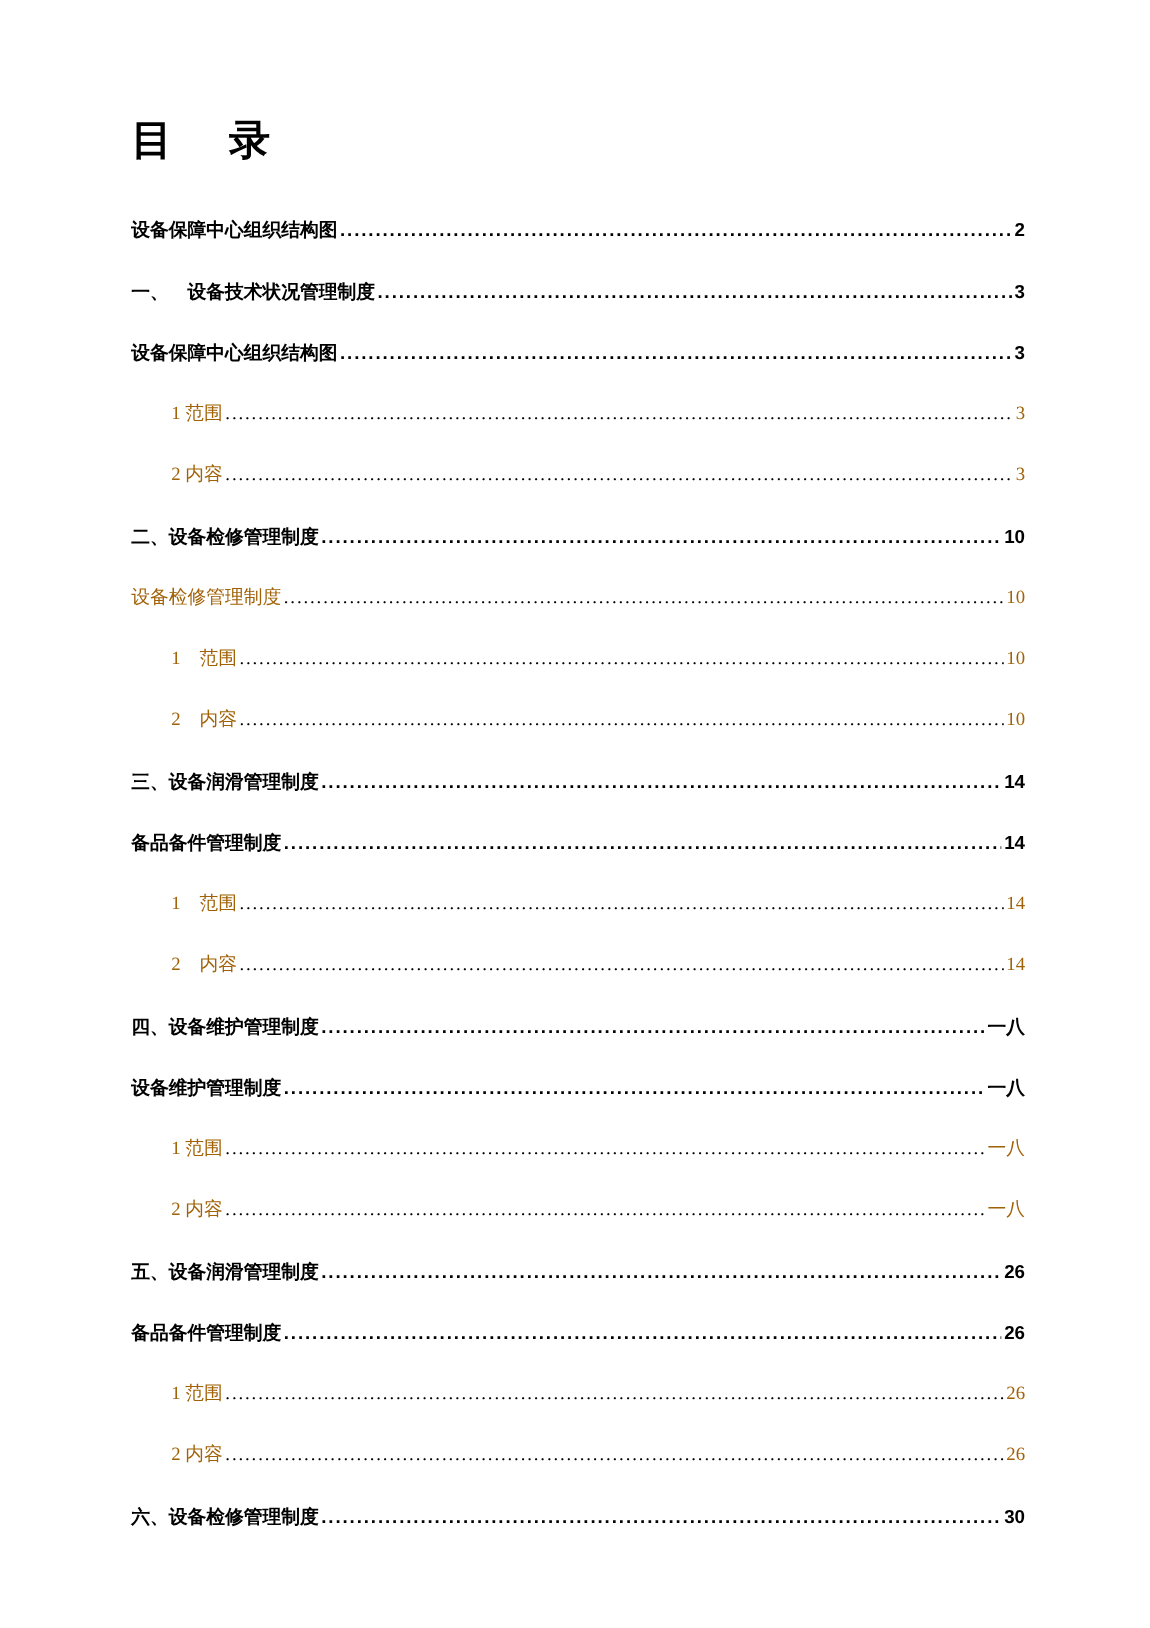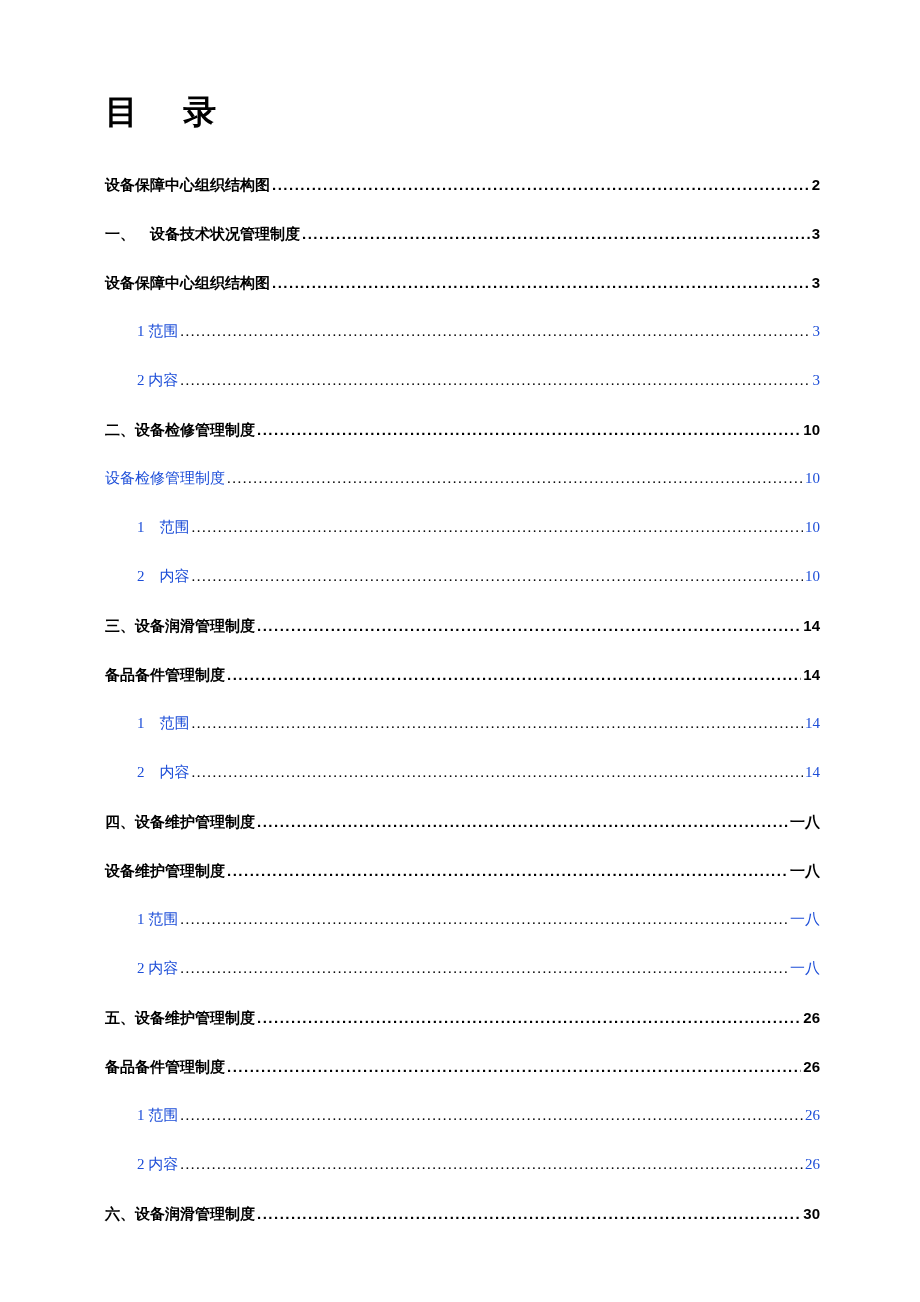--- a/index.html
+++ b/index.html
@@ -45,21 +45,21 @@
       position: absolute;
       left: 0; right: 0;
       white-space: nowrap;
       letter-spacing: 1.5px;
       color: #000;
     }
     .toc-page { flex: 0 0 auto; }
     .lvl-bold { font-weight: bold; font-family: "SimHei", "黑体", sans-serif; }
     .lvl-bold .toc-leader::after { font-weight: bold; }
     .lvl-bold .toc-page { font-weight: bold; }
-    .lvl-normal { font-weight: normal; color: #1d4ed8; }
+    .lvl-normal { font-weight: normal; color: #a16207; }
     .lvl-normal .toc-page { font-weight: normal; }
     .indent-2 .toc-label { padding-left: 32px; }
     .spaced { letter-spacing: 0; }
   </style>
 </head>
 <body>
 
 <h1 class="title">目 录</h1>
 
 <div class="toc" id="toc-container">
@@ -142,37 +142,37 @@
       <span class="toc-label spaced">1 范围</span>
       <span class="toc-leader"></span>
       <span class="toc-page">一八</span>
     </div>
     <div class="toc-row lvl-normal indent-2">
       <span class="toc-label spaced">2 内容</span>
       <span class="toc-leader"></span>
       <span class="toc-page">一八</span>
     </div>
     <div class="toc-row lvl-bold">
-      <span class="toc-label spaced">五、设备维护管理制度</span>
+      <span class="toc-label spaced">五、设备润滑管理制度</span>
       <span class="toc-leader"></span>
       <span class="toc-page">26</span>
     </div>
     <div class="toc-row lvl-bold">
       <span class="toc-label spaced">备品备件管理制度</span>
       <span class="toc-leader"></span>
       <span class="toc-page">26</span>
     </div>
     <div class="toc-row lvl-normal indent-2">
       <span class="toc-label spaced">1 范围</span>
       <span class="toc-leader"></span>
       <span class="toc-page">26</span>
     </div>
     <div class="toc-row lvl-normal indent-2">
       <span class="toc-label spaced">2 内容</span>
       <span class="toc-leader"></span>
       <span class="toc-page">26</span>
     </div>
     <div class="toc-row lvl-bold">
-      <span class="toc-label spaced">六、设备润滑管理制度</span>
+      <span class="toc-label spaced">六、设备检修管理制度</span>
       <span class="toc-leader"></span>
       <span class="toc-page">30</span>
     </div>
   </div>
 
 </body></html>

